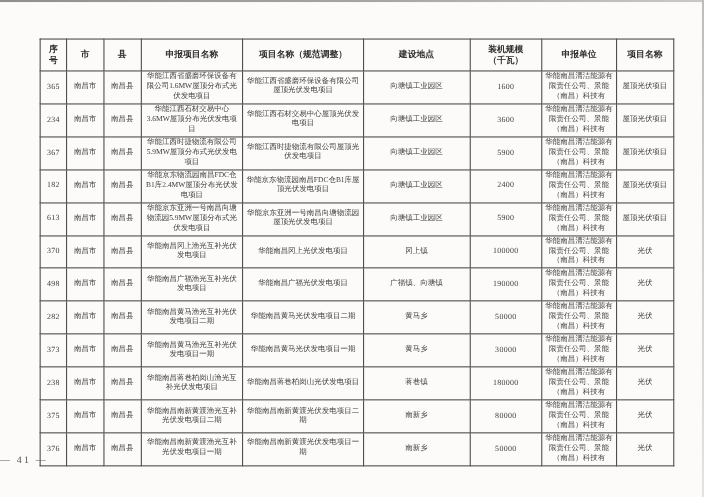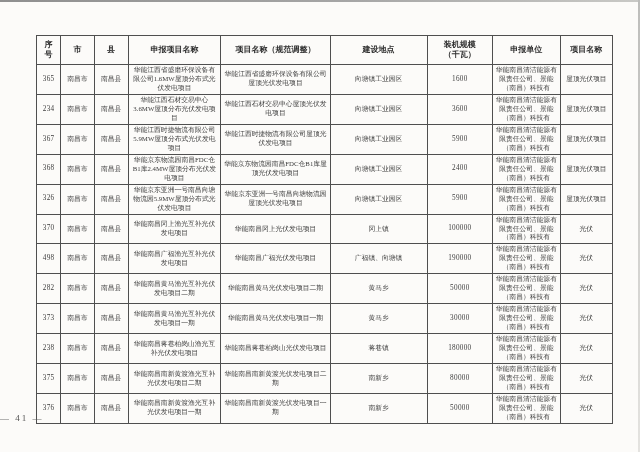--- a/index.html
+++ b/index.html
@@ -150,32 +150,32 @@
           <td class="col-city">南昌市</td>
           <td class="col-county">南昌县</td>
           <td class="col-declared_name">华能江西时捷物流有限公司5.9MW屋顶分布式光伏发电项目</td>
           <td class="col-adjusted_name">华能江西时捷物流有限公司屋顶光伏发电项目</td>
           <td class="col-location">向塘镇工业园区</td>
           <td class="col-capacity_kw">5900</td>
           <td class="col-declaring_unit">华能南昌清洁能源有限责任公司、景能（南昌）科技有</td>
           <td class="col-project_type">屋顶光伏项目</td>
         </tr>
         <tr>
-          <td class="col-no">368</td>
+          <td class="col-no">182</td>
           <td class="col-city">南昌市</td>
           <td class="col-county">南昌县</td>
           <td class="col-declared_name">华能京东物流园南昌FDC仓B1库2.4MW屋顶分布光伏发电项目</td>
           <td class="col-adjusted_name">华能京东物流园南昌FDC仓B1库屋顶光伏发电项目</td>
           <td class="col-location">向塘镇工业园区</td>
           <td class="col-capacity_kw">2400</td>
           <td class="col-declaring_unit">华能南昌清洁能源有限责任公司、景能（南昌）科技有</td>
           <td class="col-project_type">屋顶光伏项目</td>
         </tr>
         <tr>
-          <td class="col-no">326</td>
+          <td class="col-no">613</td>
           <td class="col-city">南昌市</td>
           <td class="col-county">南昌县</td>
           <td class="col-declared_name">华能京东亚洲一号南昌向塘物流园5.9MW屋顶分布式光伏发电项目</td>
           <td class="col-adjusted_name">华能京东亚洲一号南昌向塘物流园屋顶光伏发电项目</td>
           <td class="col-location">向塘镇工业园区</td>
           <td class="col-capacity_kw">5900</td>
           <td class="col-declaring_unit">华能南昌清洁能源有限责任公司、景能（南昌）科技有</td>
           <td class="col-project_type">屋顶光伏项目</td>
         </tr>
         <tr>

